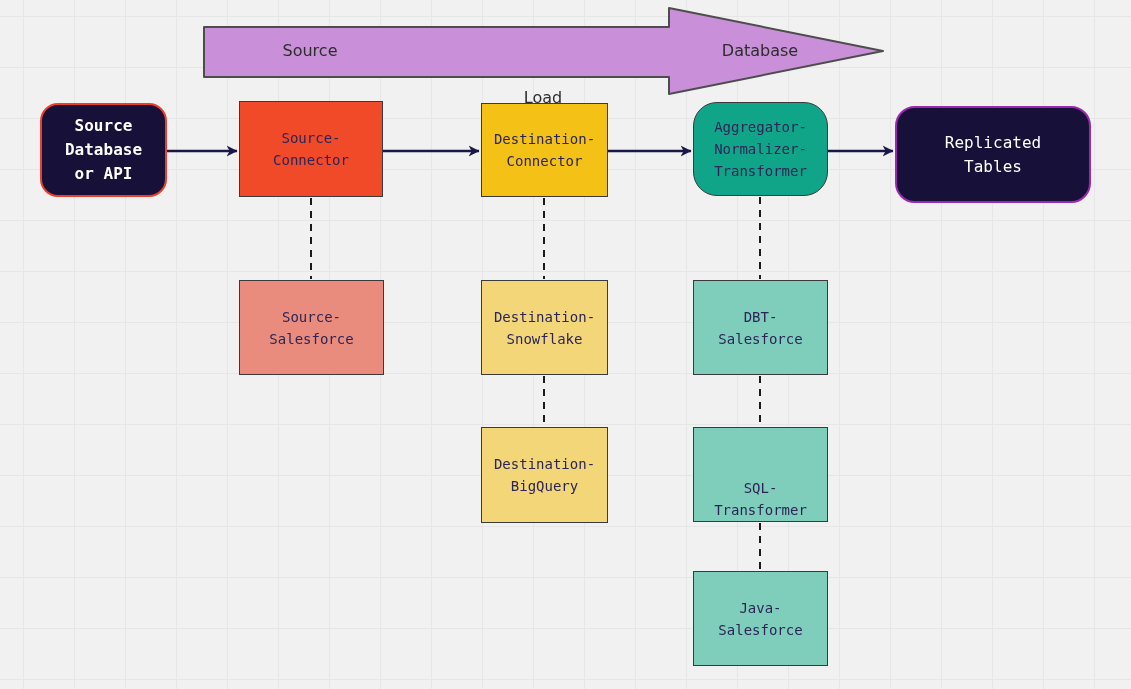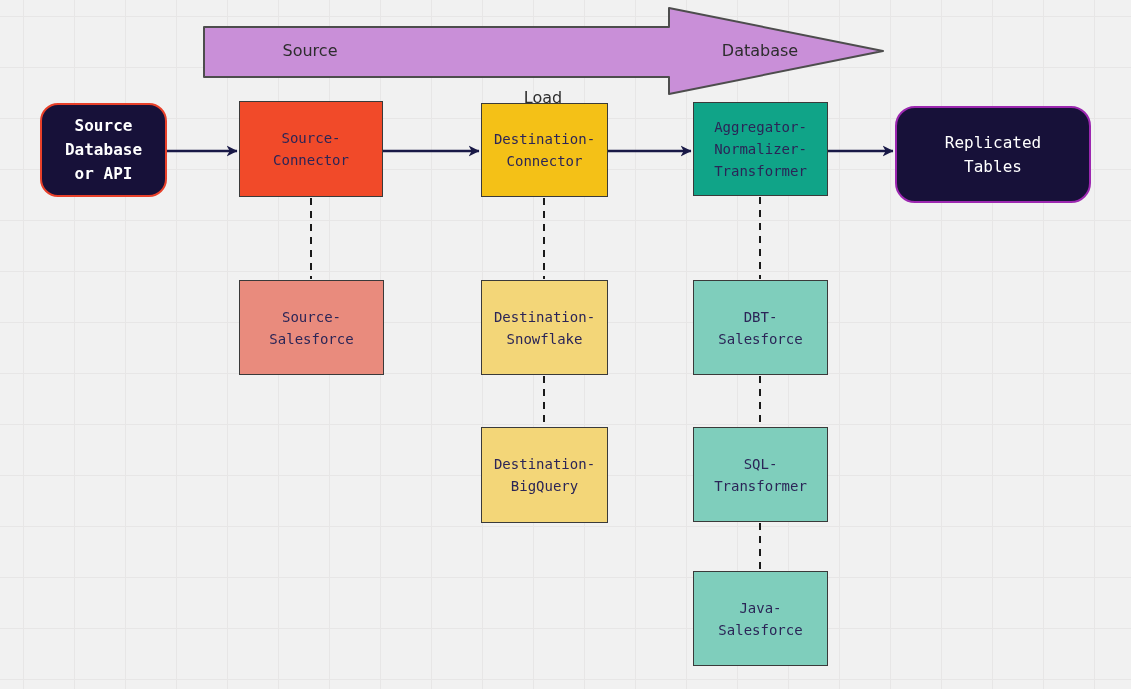--- a/index.html
+++ b/index.html
@@ -51,26 +51,26 @@
     border-width:2px;border-style:solid;
     border-radius:18px;
     color:#FFFFFF;
     font-size:16px;line-height:24px;
   }
   #n-source-db{left:40px;top:103px;width:127px;height:94px;border-color:#E8402A;font-weight:bold;}
   #n-replicated{left:895px;top:106px;width:196px;height:97px;border-color:#9C27B0;border-radius:20px;}
 
   #n-source-connector{left:239px;top:101px;width:144px;height:96px;background:#F14A29;}
   #n-destination-connector{left:481px;top:103px;width:127px;height:94px;background:#F4C117;}
-  #n-aggregator{left:693px;top:102px;width:135px;height:94px;background:#10A488;}
+  #n-aggregator{left:693px;top:102px;width:135px;height:94px;background:#10A488;border-radius:24px;}
   #n-salesforce{left:239px;top:280px;width:145px;height:95px;background:#E98B7D;}
   #n-snowflake{left:481px;top:280px;width:127px;height:95px;background:#F3D678;}
   #n-bigquery{left:481px;top:427px;width:127px;height:96px;background:#F3D678;}
   #n-dbt{left:693px;top:280px;width:135px;height:95px;background:#7FCEBC;}
-  #n-sql{left:693px;top:427px;width:135px;height:95px;background:#7FCEBC;}
+  #n-sql{left:693px;top:427px;width:135px;height:95px;background:#7FCEBC;align-items:flex-end;}
   #n-java{left:693px;top:571px;width:135px;height:95px;background:#7FCEBC;}
 </style>
 </head>
 <body>
 
 <div id="canvas">
 
   <svg class="layer" width="1131" height="689" viewBox="0 0 1131 689">
     <defs>
       <marker id="ah" markerWidth="13" markerHeight="13" refX="10.5" refY="6" orient="auto" markerUnits="userSpaceOnUse">

